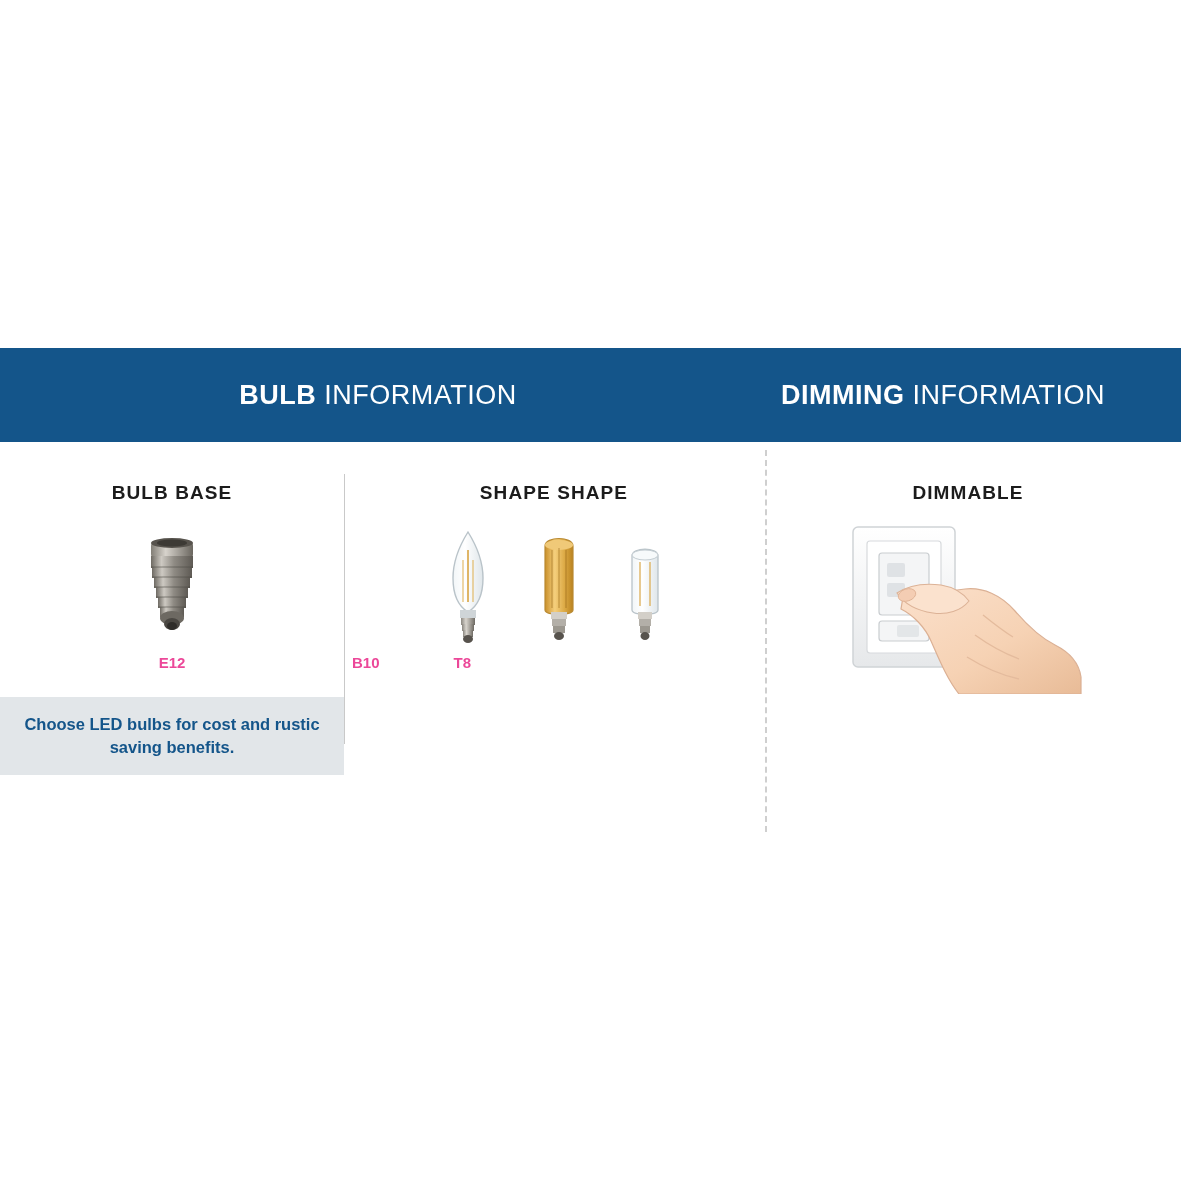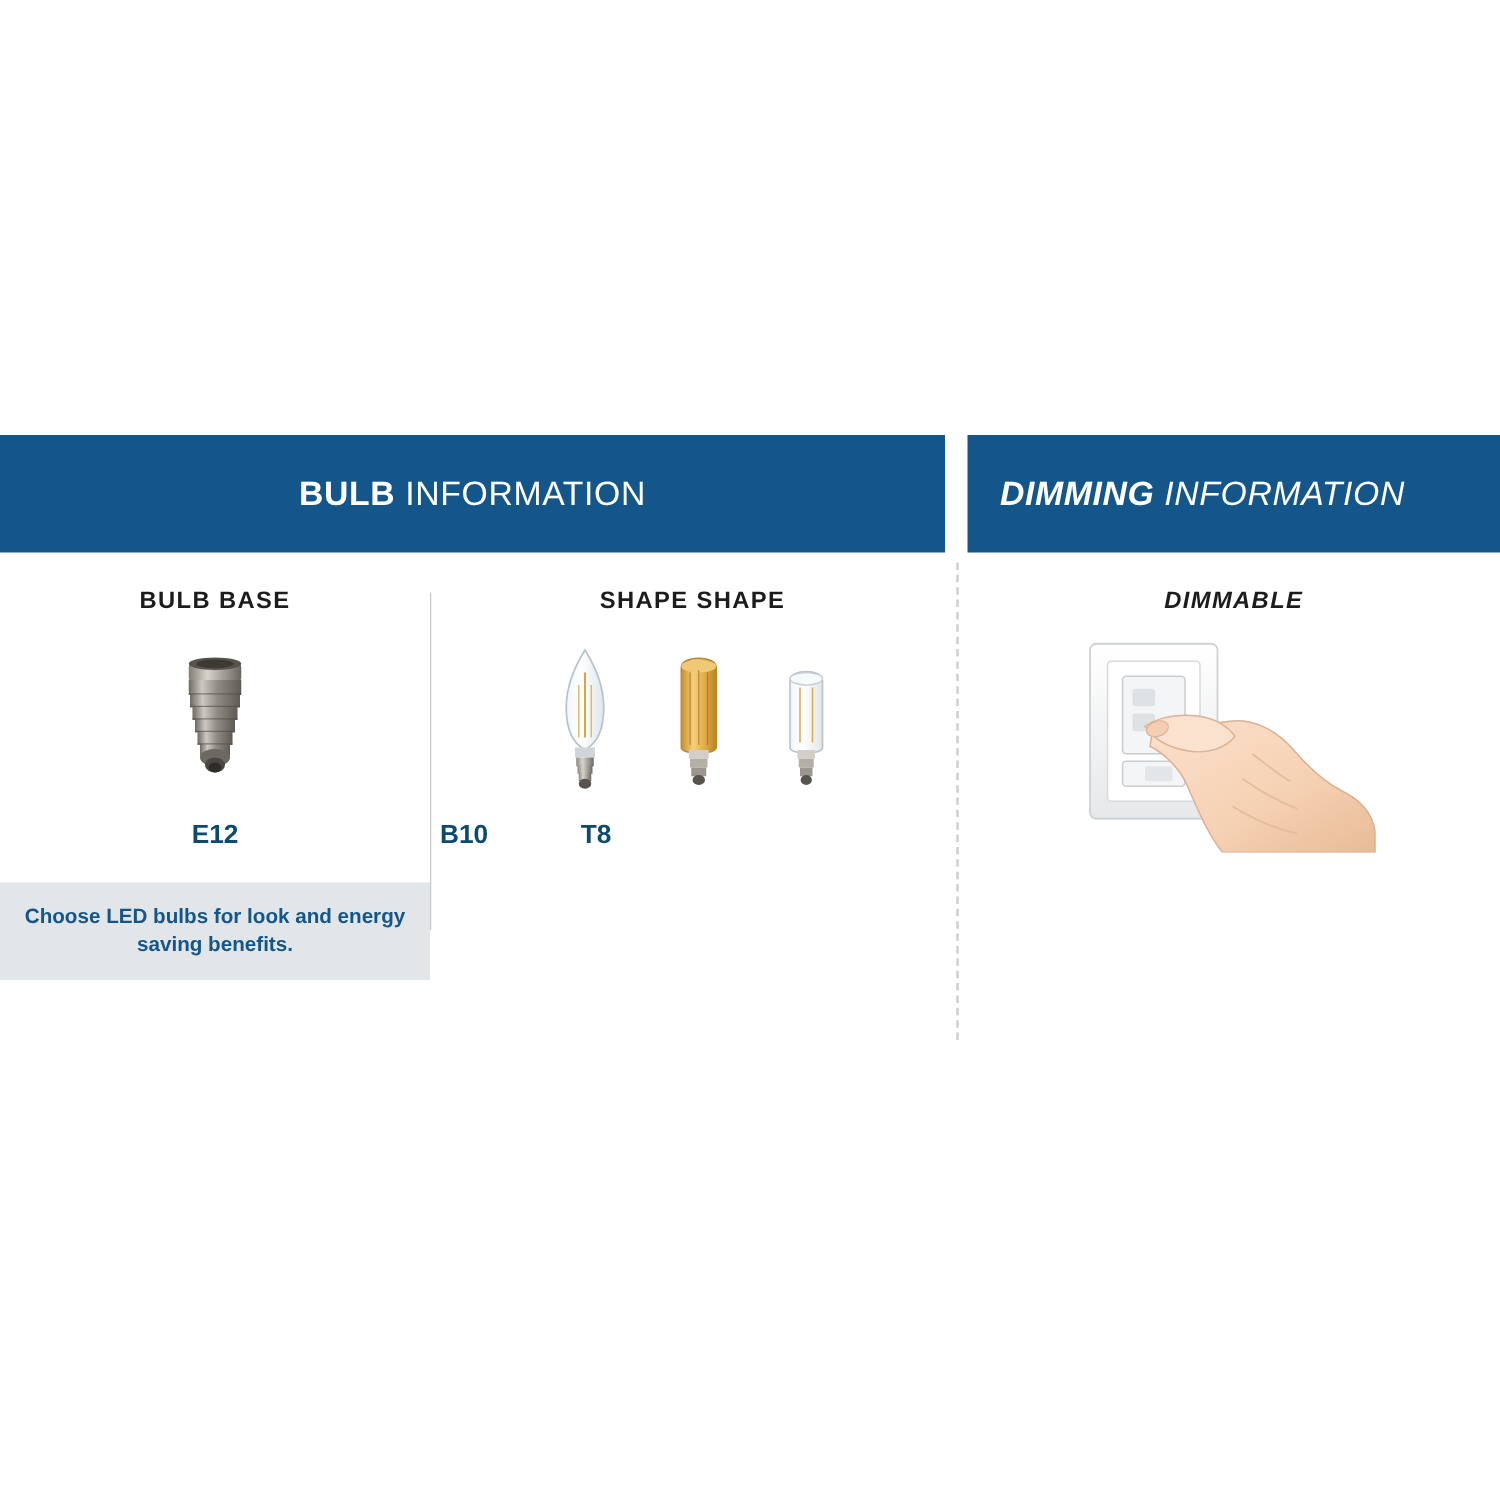--- a/index.html
+++ b/index.html
@@ -20,21 +20,21 @@
     width: 1200px;
     height: 1200px;
   }
 
   
   .panel {
     position: absolute;
     top: 348px;
   }
   .panel-left  { left: 0;     width: 756px; }
-  .panel-right { left: 774px; width: 426px; font-style: italic; }
+  .panel-right { left: 755px; width: 426px; }
 
   .panel-header {
     background: #14558a;
     height: 94px;
     display: flex;
     align-items: center;
     justify-content: center;
     color: #ffffff;
     letter-spacing: 0.5px;
   }
@@ -51,21 +51,21 @@
     padding-left: 26px;
   }
 
   
   .cols {
     display: flex;
     position: relative;
   }
   .col {
     box-sizing: border-box;
-    padding-top: 28px;
+    padding-top: 40px;
     text-align: center;
   }
   .col-base  { width: 344px; }
   .col-shape { width: 412px; padding-left: 8px; }
   .col-dim   { width: 426px; }
 
   .col-divider {
     position: absolute;
     left: 344px;
     top: 32px;
@@ -86,24 +86,23 @@
   .art-row {
     display: flex;
     align-items: flex-end;
     justify-content: center;
     gap: 42px;
     height: 130px;
   }
   .art-item { text-align: center; }
 
   .label {
-    font-size: 21px;
+    font-size: 15px;
     font-weight: 700;
-    margin-top: 14px;
-    color: #0c4a6e;
+    color: #ec4899;
   }
   .labels-row {
     display: flex;
     gap: 74px;
   }
 
   .body-text {
     font-size: 16.5px;
     line-height: 1.42;
     color: #2a2a2a;
@@ -192,21 +191,21 @@
                   <line x1="21" y1="71" x2="49" y2="71"></line>
                 </g>
               </svg>
             </span>
           </div>
         </div>
 
         <div class="label">E12</div>
 
 
-        <div class="tip">Choose LED bulbs for look and energy saving benefits.</div>
+        <div class="tip">Choose LED bulbs for cost and rustic saving benefits.</div>
       </div>
 
       <div class="col col-shape">
         <h3 class="col-title">SHAPE SHAPE</h3>
 
         <div class="art-row">
 
           <span>
             <svg width="52" height="128" viewBox="0 0 52 128">
               <defs>

